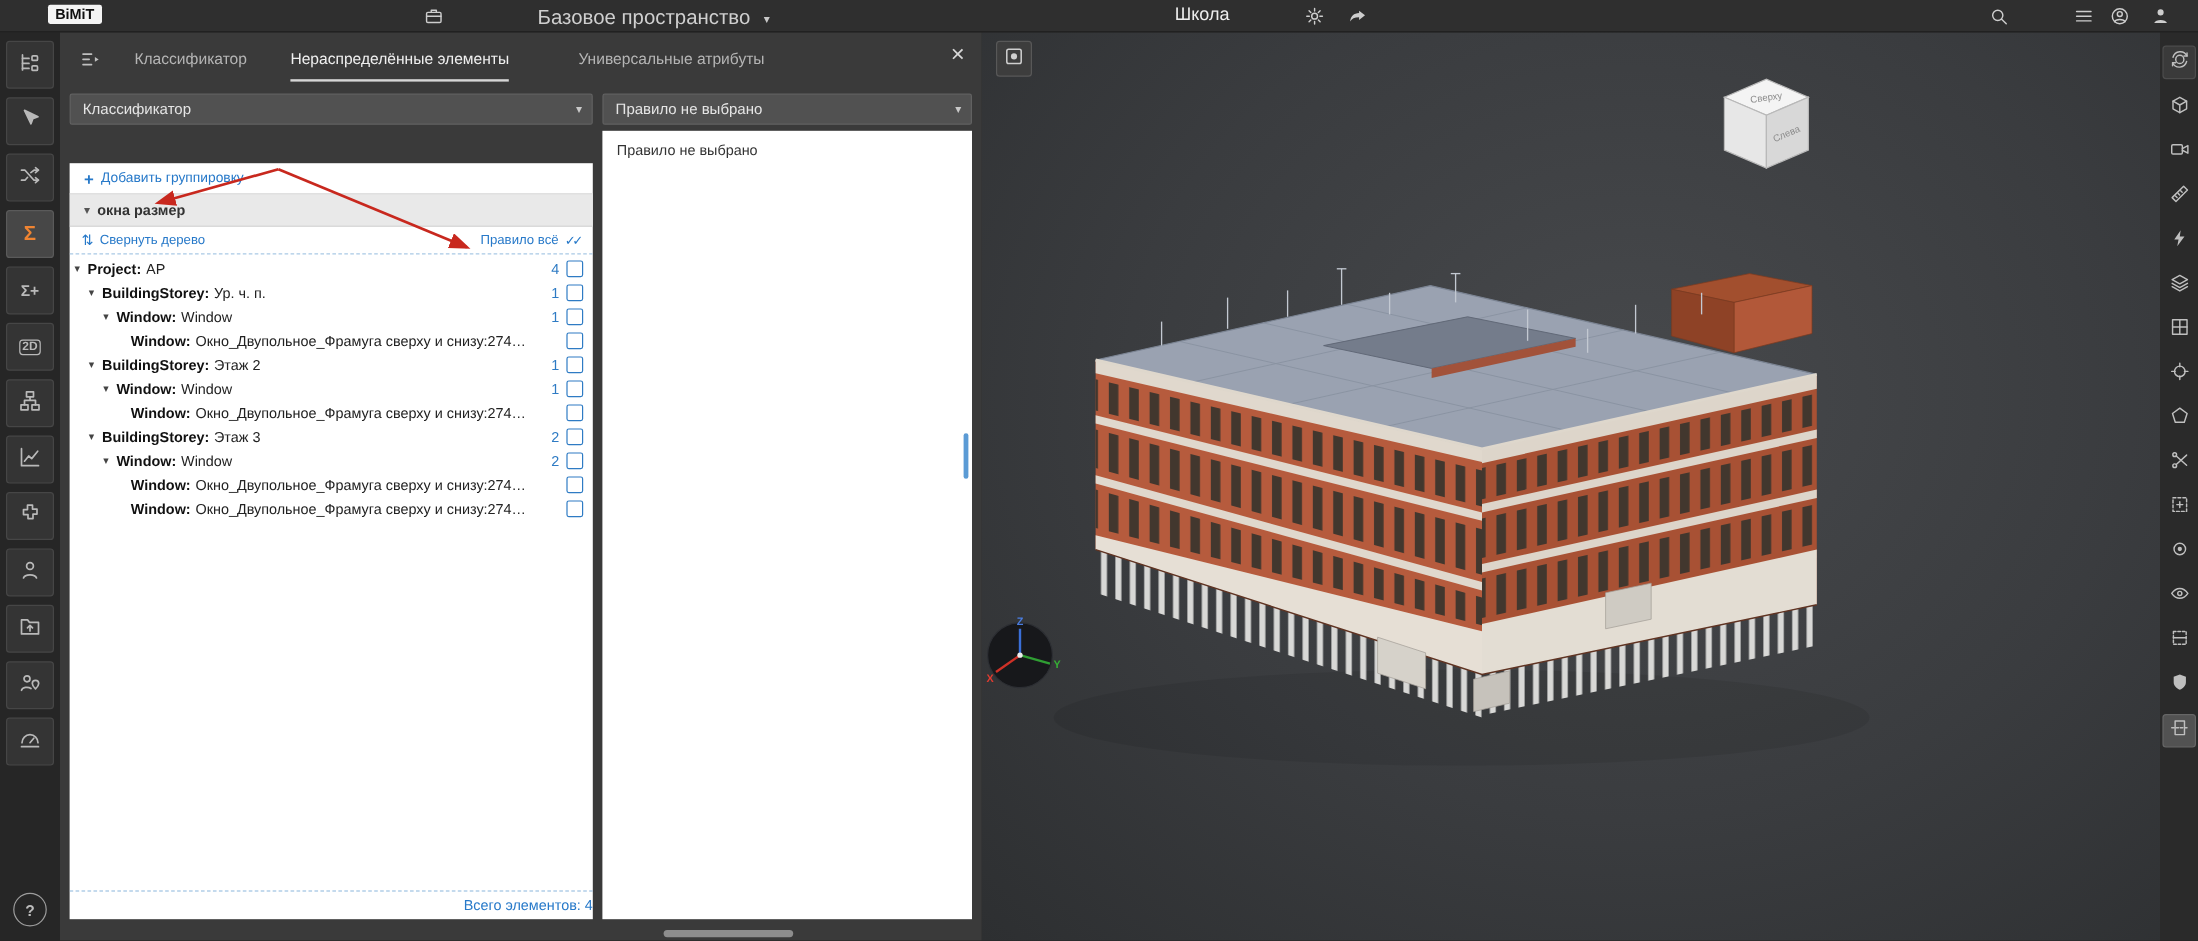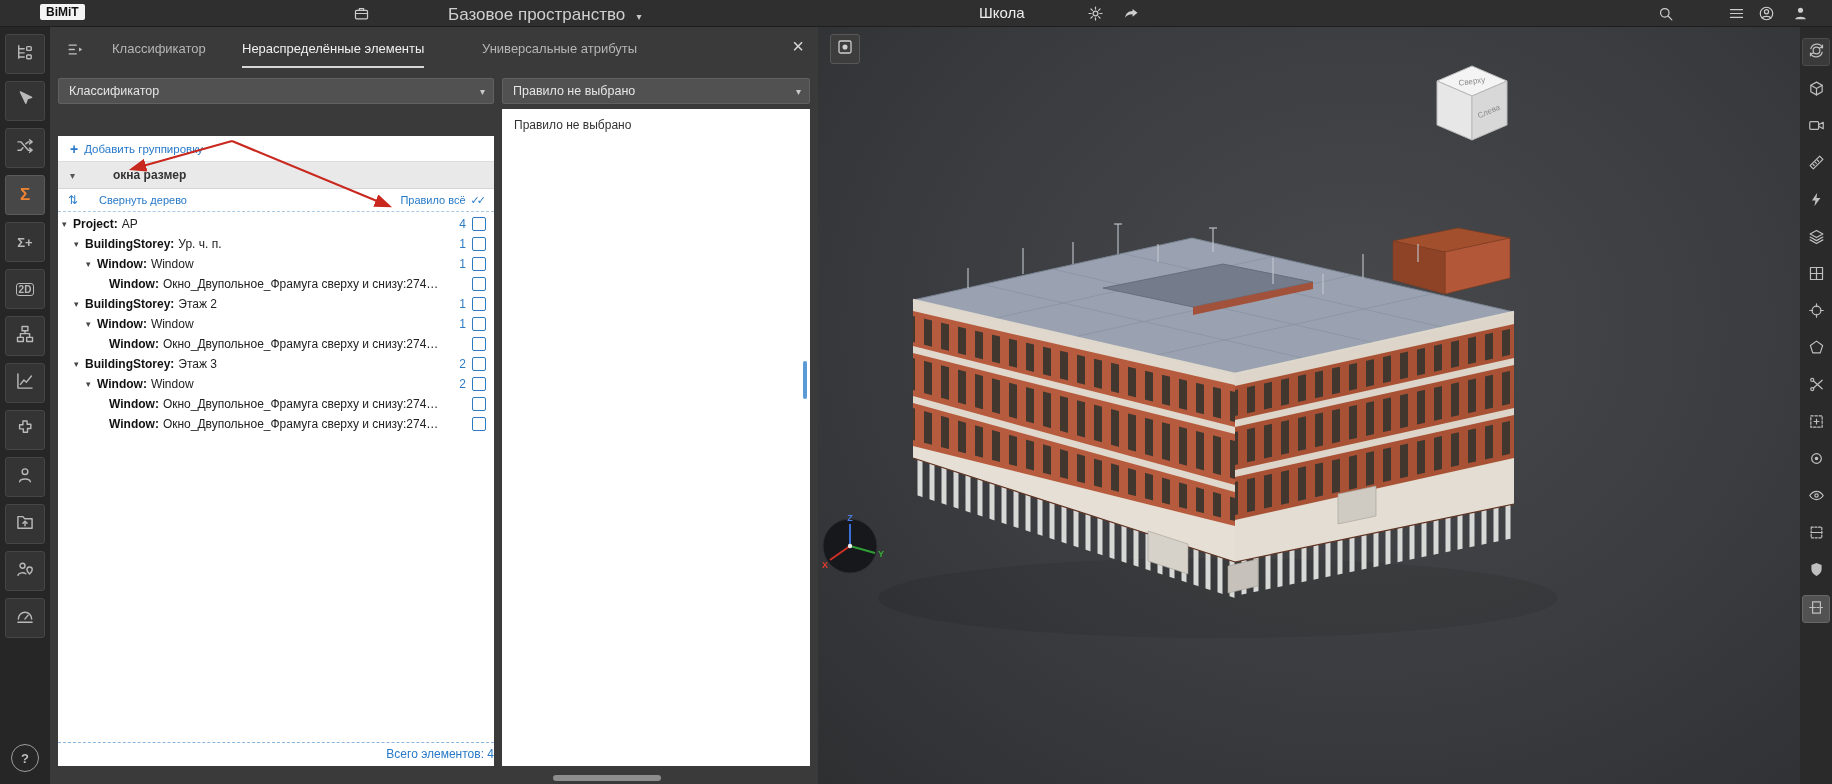--- a/index.html
+++ b/index.html
@@ -42,23 +42,23 @@
 
   .dropdown{height:26px;background:#515151;border:1px solid #616161;border-radius:2px;display:flex;align-items:center;justify-content:space-between;padding:0 8px 0 10px;color:#e5e5e5;font-size:12.5px;cursor:pointer;box-sizing:border-box;}
 
   #classifier-col{position:absolute;left:8px;top:52px;width:436px;height:688px;}
   #subtabs{position:absolute;left:0;top:31px;width:100%;height:24px;display:flex;justify-content:space-between;padding:0 12px;box-sizing:border-box;}
   .subtab{font-size:11.5px;color:#c3c3c3;cursor:pointer;padding:3px 0 2px 0;align-self:flex-start;}
   .subtab.active{color:#fff;border-bottom:2px solid #e2e2e2;}
   #tree-area{position:absolute;left:0;top:58px;right:0;bottom:0;background:#fff;display:flex;flex-direction:column;font-size:12px;color:#222;overflow:hidden;}
   .add-row{height:25px;display:flex;align-items:center;gap:6px;padding-left:12px;color:#2779c9;font-size:11.5px;cursor:pointer;flex:0 0 auto;}
   .group-row{height:26px;background:#e9e9e9;border-top:1px solid #dcdcdc;border-bottom:1px solid #d5d5d5;display:flex;align-items:center;gap:6px;padding-left:12px;cursor:pointer;flex:0 0 auto;}
-  .group-row .gname{font-weight:bold;color:#333;font-size:12px;margin-left:32px;}
+  .group-row .gname{font-weight:bold;color:#333;font-size:12px;}
   .controls-row{height:22px;display:flex;align-items:center;gap:5px;padding:0 8px 0 10px;border-bottom:1px dashed #a9c9e5;flex:0 0 auto;}
-  .controls-row .link{color:#2779c9;font-size:11px;cursor:pointer;margin-left:16px;}
+  .controls-row .link{color:#2779c9;font-size:11px;cursor:pointer;}
   .controls-row .spacer{flex:1;}
   #tree-rows{flex:0 0 auto;padding-top:2px;}
   .trow{height:20px;display:flex;align-items:center;padding-right:8px;cursor:pointer;}
   .caret{width:11px;flex:0 0 11px;font-size:9px;color:#444;}
   .tlabel{font-weight:bold;margin-right:4px;white-space:nowrap;color:#111;}
   .tval{flex:1;white-space:nowrap;overflow:hidden;text-overflow:ellipsis;color:#222;}
   .tcount{width:26px;flex:0 0 26px;text-align:right;color:#2e7bc4;}
   .tcheck{width:12px;height:12px;flex:0 0 12px;border:1.5px solid #2e7bc4;border-radius:2px;background:#fff;margin-left:6px;cursor:pointer;}
   .fillspacer{flex:1;}
   .total-row{flex:0 0 auto;height:23px;line-height:23px;text-align:right;color:#2779c9;font-size:12px;border-top:1px dashed #8ab5dc;}

